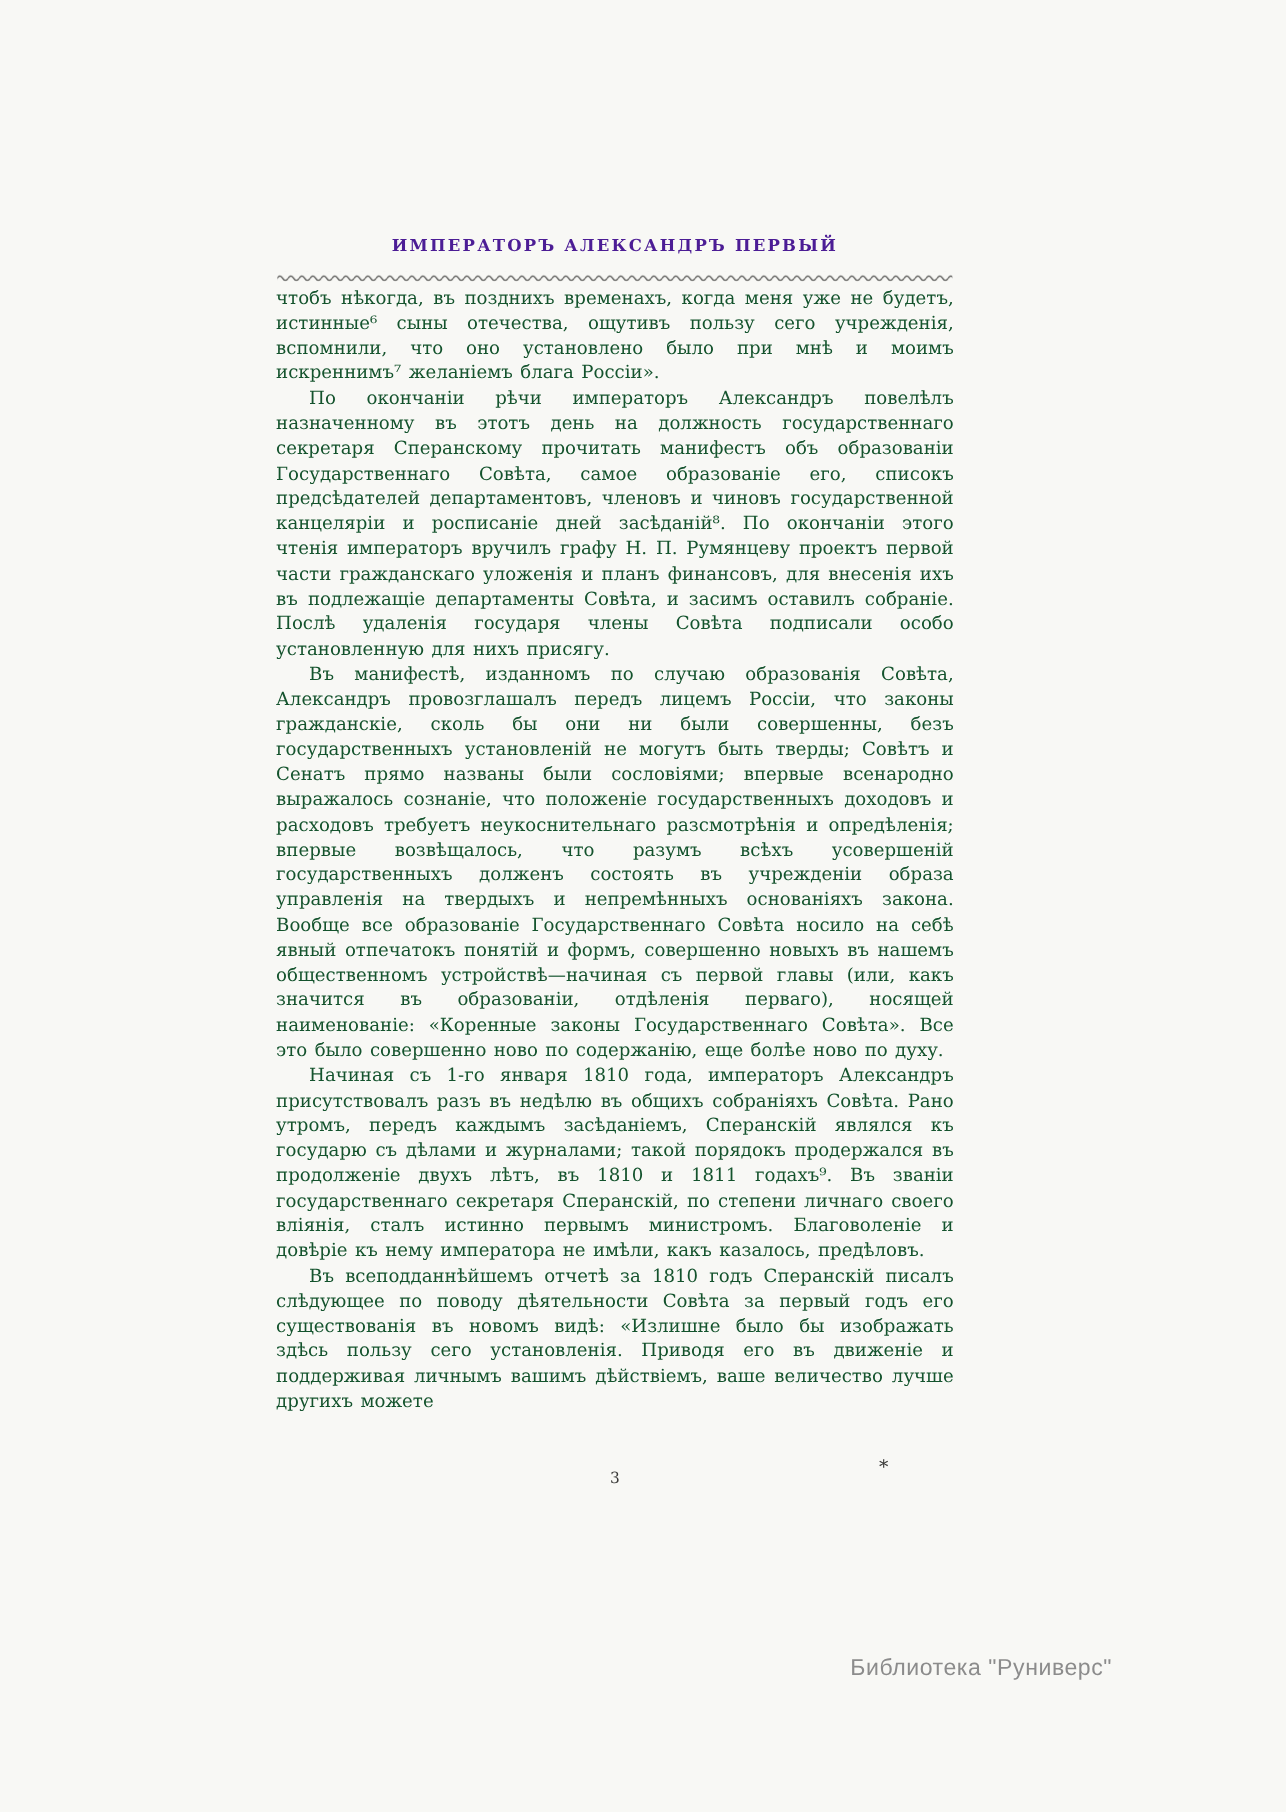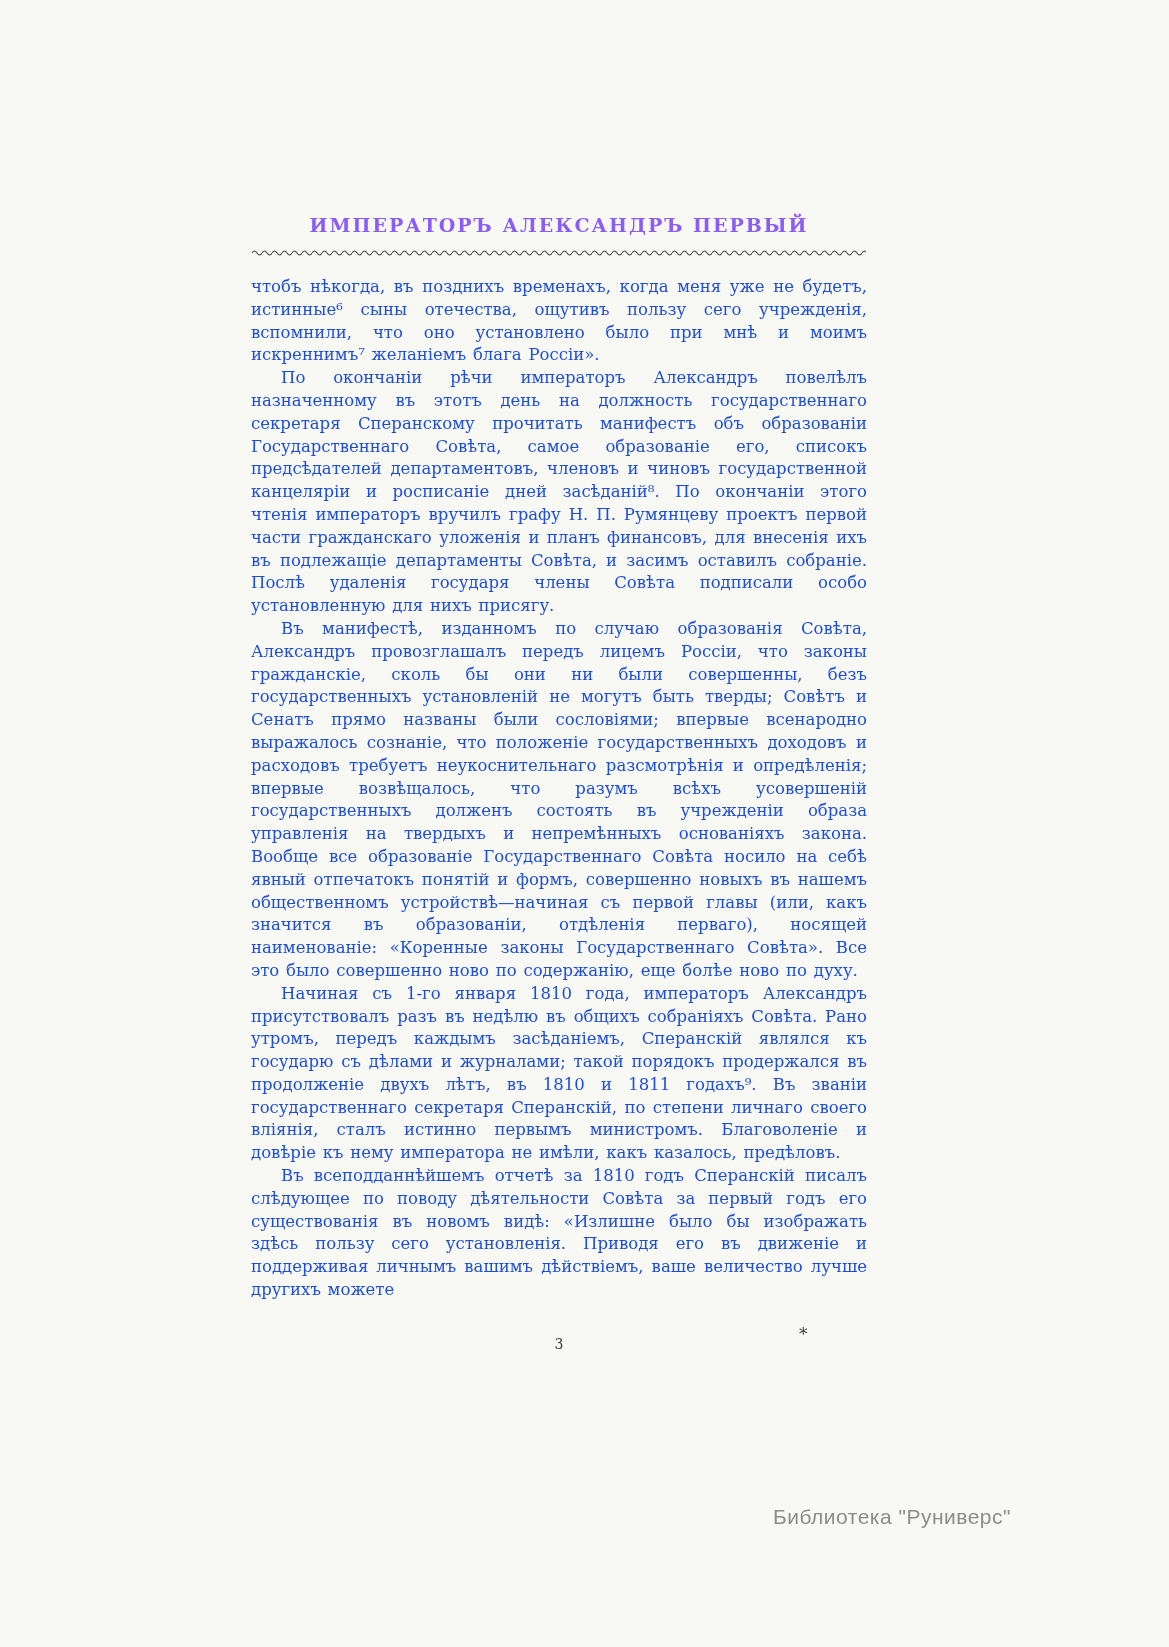--- a/index.html
+++ b/index.html
@@ -14,40 +14,40 @@
     background: #f8f8f5;
     overflow: hidden;
     font-family: "DejaVu Serif", serif;
   }
   .header-title {
     position: absolute;
     top: 214px;
     left: 250px;
     width: 618px;
     text-align: center;
-    font-size: 19px;
+    font-size: 15px;
     font-weight: bold;
     letter-spacing: 2px;
-    color: #8b5cf6;
+    color: #4c1d95;
     white-space: nowrap;
   }
   .title-rule {
     position: absolute;
     top: 247px;
     left: 252px;
   }
   .text-block {
     position: absolute;
-    top: 276px;
+    top: 260px;
     left: 251px;
     width: 616px;
     font-size: 16.5px;
     line-height: 22.8px;
     text-align: justify;
-    color: #1d4ed8;
+    color: #14532d;
     word-spacing: 1.5px;
   }
   .text-block p {
     margin: 0;
     text-indent: 30px;
   }
   .text-block p.continuation {
     text-indent: 0;
   }
   .footnote-star {

